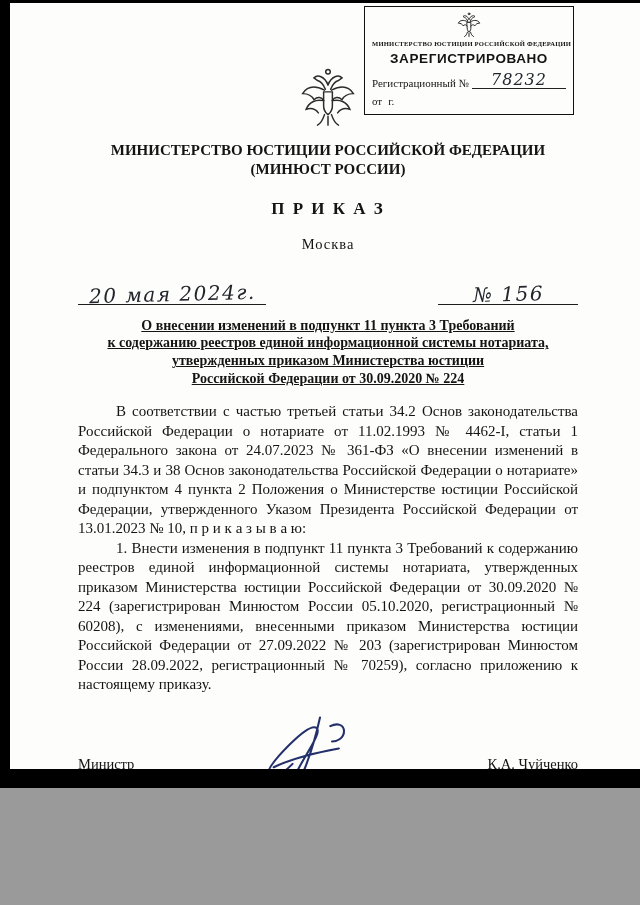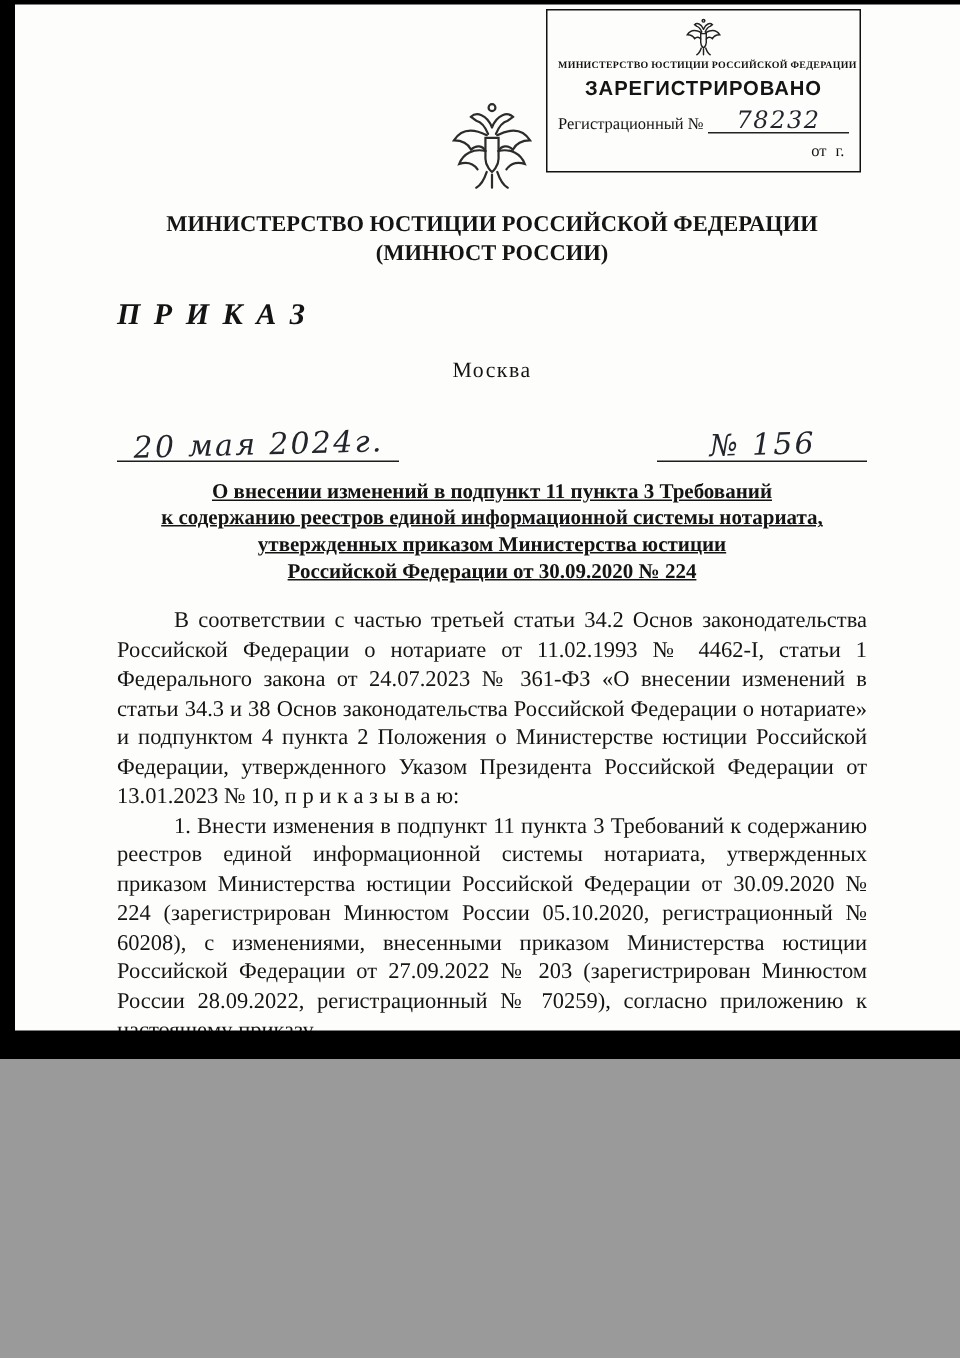--- a/index.html
+++ b/index.html
@@ -1,40 +1,40 @@
 <!DOCTYPE html>
 <html><head>
 <meta charset="utf-8">
 <style>
   html,body{margin:0;padding:0;background:#9a9a9a;}
-  .page{position:relative;width:640px;height:706px;background:#fdfdfc;overflow:hidden;
+  .page{position:relative;width:640px;height:788px;background:#fdfdfc;overflow:hidden;
         font-family:"Liberation Serif",serif;color:#141414;}
   .edge-top{position:absolute;top:0;left:0;width:100%;height:3px;background:#000;z-index:5;}
   .edge-left{position:absolute;top:0;left:0;width:10px;height:100%;background:#000;z-index:5;}
   .edge-bottom{position:absolute;bottom:0;left:0;width:100%;height:19px;background:#000;z-index:5;}
   .content{position:absolute;top:3px;left:10px;right:0;bottom:19px;padding:0 62px 0 68px;}
 
   
   .stamp{position:absolute;top:6px;right:66px;width:194px;border:1.6px solid #111;
          background:#fdfdfc;padding:5px 7px 7px;text-align:center;z-index:4;}
   .stamp-eagle{height:26px;display:flex;justify-content:center;align-items:center;}
   .stamp-agency{font-size:6.6px;letter-spacing:.2px;font-weight:bold;margin-top:2px;white-space:nowrap;}
   .stamp-registered{font-family:"Liberation Sans",sans-serif;font-weight:bold;font-size:13.5px;
                     letter-spacing:.6px;margin-top:4px;}
-  .stamp-row{display:flex;align-items:flex-end;font-size:11px;margin-top:6px;text-align:left;justify-content:flex-end;}
+  .stamp-row{display:flex;align-items:flex-end;font-size:11px;margin-top:6px;text-align:left;}
   .stamp-row .fill{flex:1;border-bottom:1.3px solid #222;text-align:center;line-height:1;}
   .hand{font-family:"DejaVu Serif",serif;font-style:italic;color:#23252c;}
   .hand-lg{font-size:16px;letter-spacing:1px;}
   .stamp-row .lbl{white-space:nowrap;padding-right:3px;}
 
   
   .emblem{margin:64px auto 12px;width:56px;height:62px;display:flex;justify-content:center;}
 
   .ministry{text-align:center;font-weight:bold;font-size:15px;line-height:1.25;}
-  .doc-type{text-align:left;font-weight:bold;font-size:20px;margin-top:20px;letter-spacing:2px;font-style:italic;}
+  .doc-type{text-align:center;font-weight:bold;font-size:17px;margin-top:20px;letter-spacing:2px;}
   .city{text-align:center;font-size:14.5px;margin-top:17px;letter-spacing:1px;}
 
   .dateline{display:flex;justify-content:space-between;align-items:flex-end;margin-top:18px;height:34px;}
   .dateline .slot{border-bottom:1.6px solid #1d1d1d;text-align:center;line-height:1;}
   .dateline .slot.date{width:188px;}
   .dateline .slot.num{width:140px;}
   .hand-xl{font-size:20px;letter-spacing:1.5px;display:inline-block;transform:rotate(-1.5deg);}
 
   .title{margin-top:12px;text-align:center;font-weight:bold;font-size:14px;line-height:1.28;
          white-space:pre-line;text-decoration:underline;}

